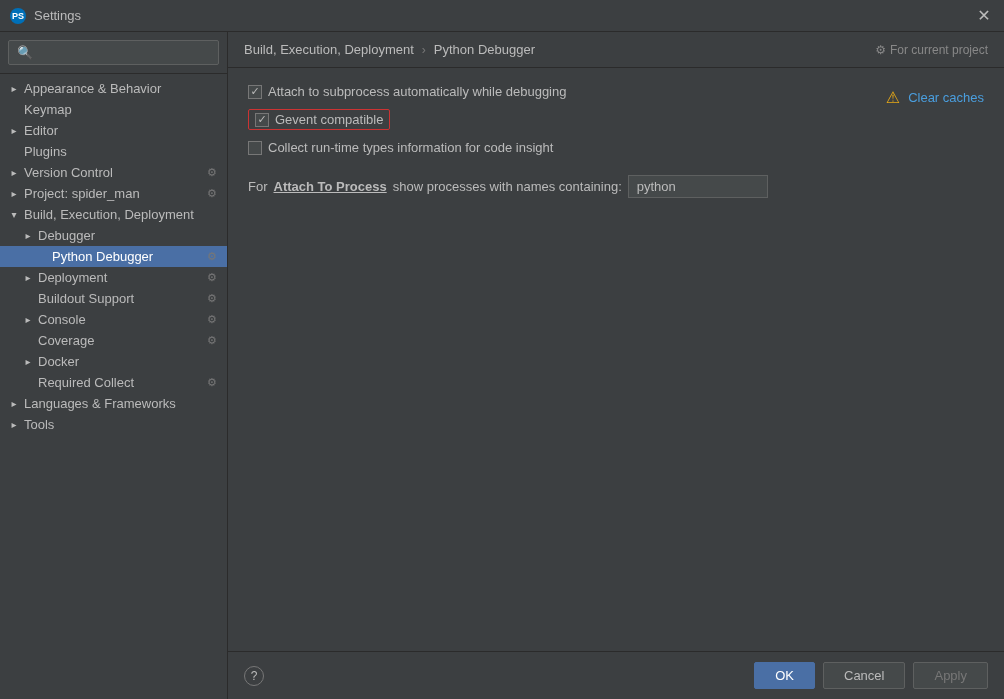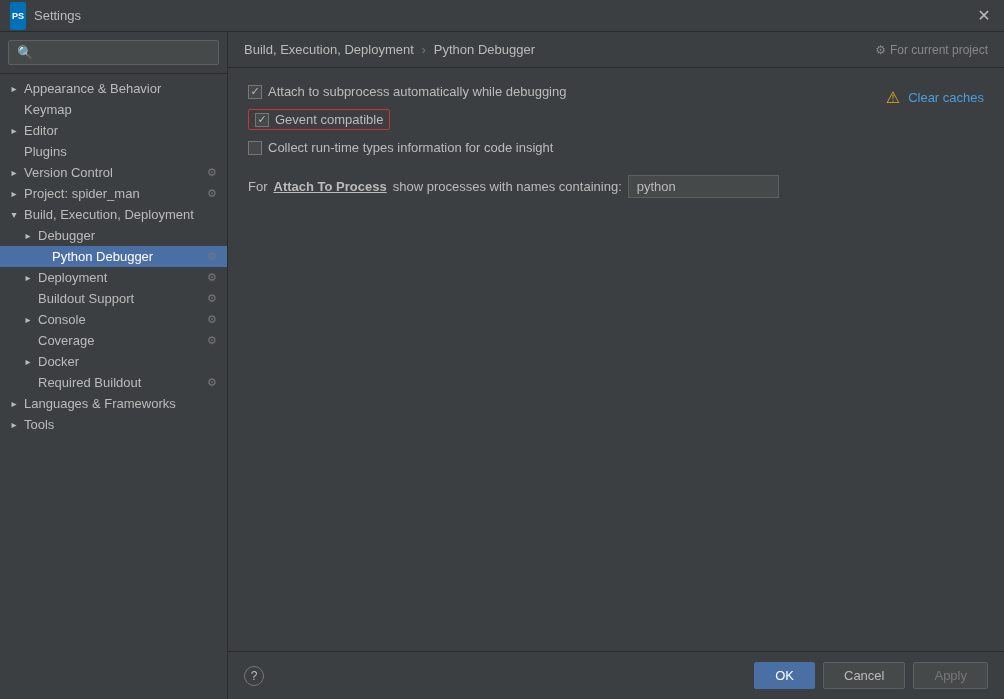--- a/index.html
+++ b/index.html
@@ -163,21 +163,21 @@
     }
     .attach-label { color: #bbbbbb; font-size: 13px; }
     .attach-label strong { color: #bbbbbb; font-weight: 700; text-decoration: underline; }
     .attach-input {
       background: #45494a;
       border: 1px solid #5e6060;
       color: #bbbbbb;
       padding: 3px 8px;
       font-size: 13px;
       outline: none;
-      width: 151px;
+      width: 140px;
     }
 
     
     .bottom-bar {
       height: 48px;
       background: #3c3f41;
       border-top: 1px solid #2b2b2b;
       display: flex;
       align-items: center;
       justify-content: flex-end;
@@ -210,23 +210,23 @@
       margin-right: auto;
       width: 20px; height: 20px;
       border: 1px solid #777;
       border-radius: 50%;
       display: flex; align-items: center; justify-content: center;
       color: #bbbbbb; font-size: 12px; cursor: pointer;
     }
 
     
     .ps-logo {
-      width: 16px; height: 28px;
+      width: 16px; height: 16px;
       background: #0070b8;
-      border-radius: 2px;
+      border-radius: 8px;
       display: flex; align-items: center; justify-content: center;
       font-size: 9px; color: white; font-weight: bold;
     }
 
     
     .custom-select {
       position: relative;
       display: inline-flex;
       align-items: center;
     }
@@ -325,21 +325,21 @@
           <span class="nav-arrow none"></span>
           <span class="nav-label">Coverage</span>
           <span class="nav-settings-icon">⚙</span>
         </div>
         <div class="nav-item level-1">
           <span class="nav-arrow collapsed"></span>
           <span class="nav-label">Docker</span>
         </div>
         <div class="nav-item level-1">
           <span class="nav-arrow none"></span>
-          <span class="nav-label">Required Buildout</span>
+          <span class="nav-label">Required Collect</span>
           <span class="nav-settings-icon">⚙</span>
         </div>
         <div class="nav-item level-0">
           <span class="nav-arrow collapsed"></span>
           <span class="nav-label">Languages &amp; Frameworks</span>
         </div>
         <div class="nav-item level-0">
           <span class="nav-arrow collapsed"></span>
           <span class="nav-label">Tools</span>
         </div>

